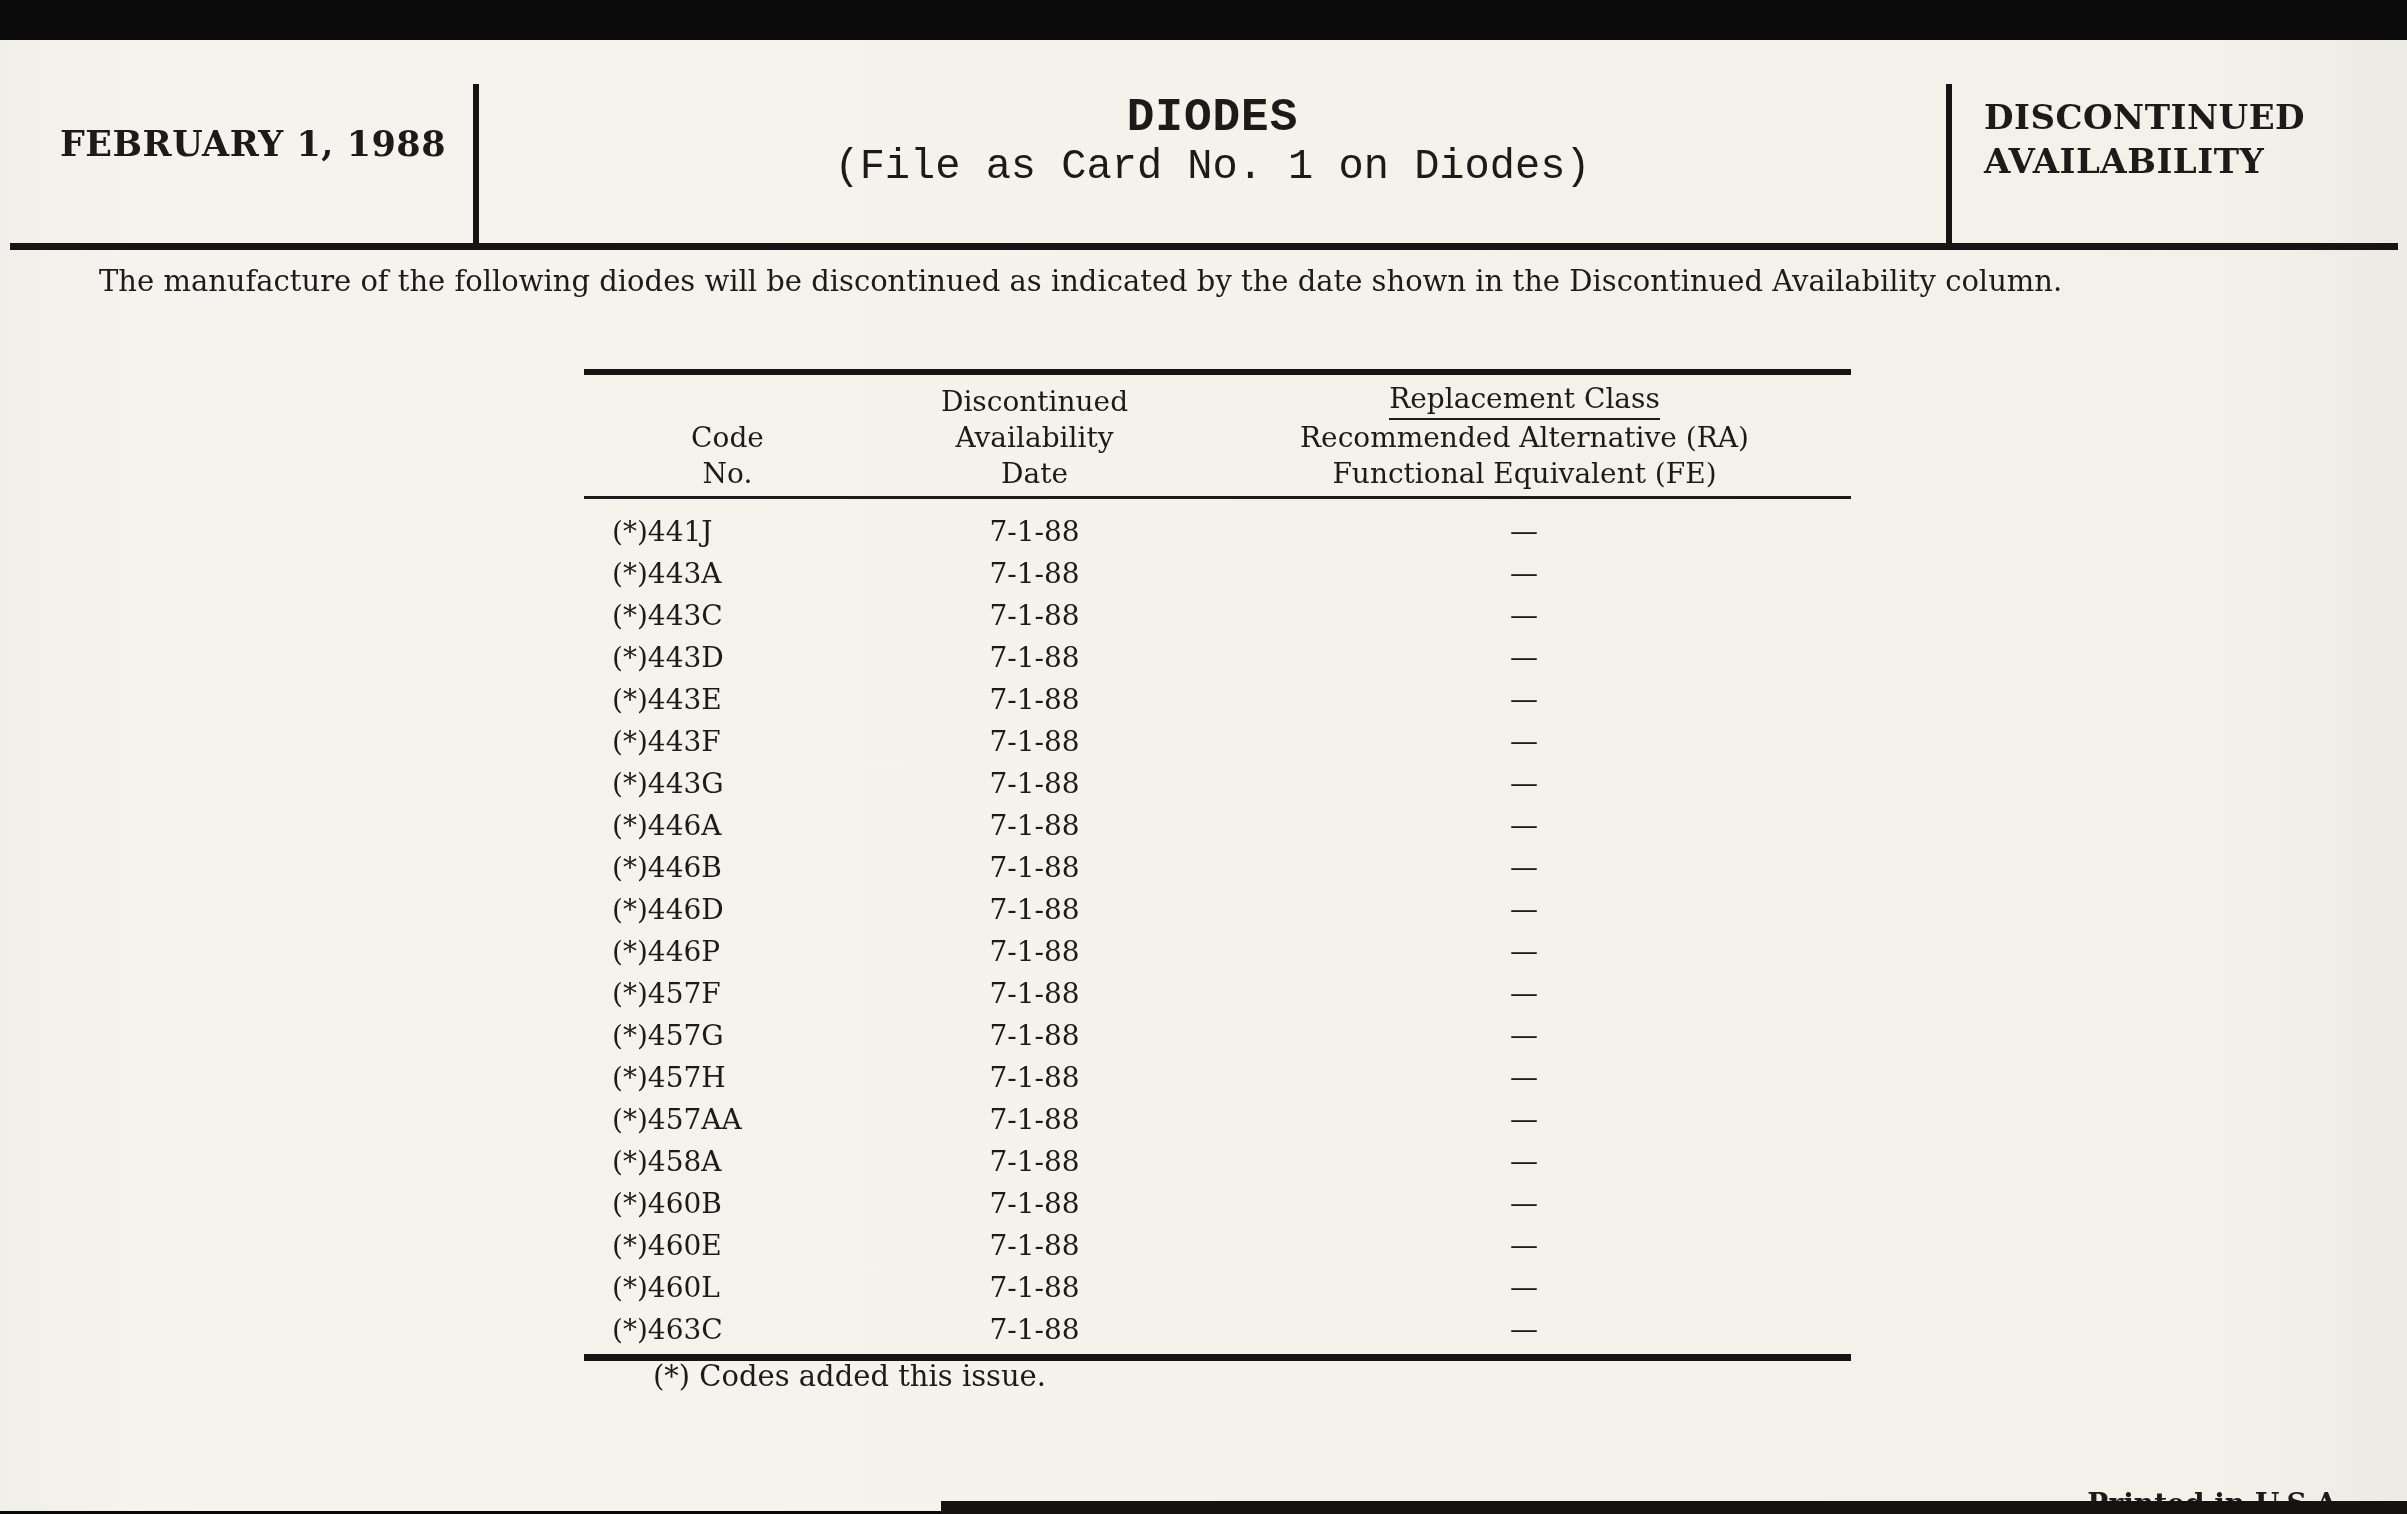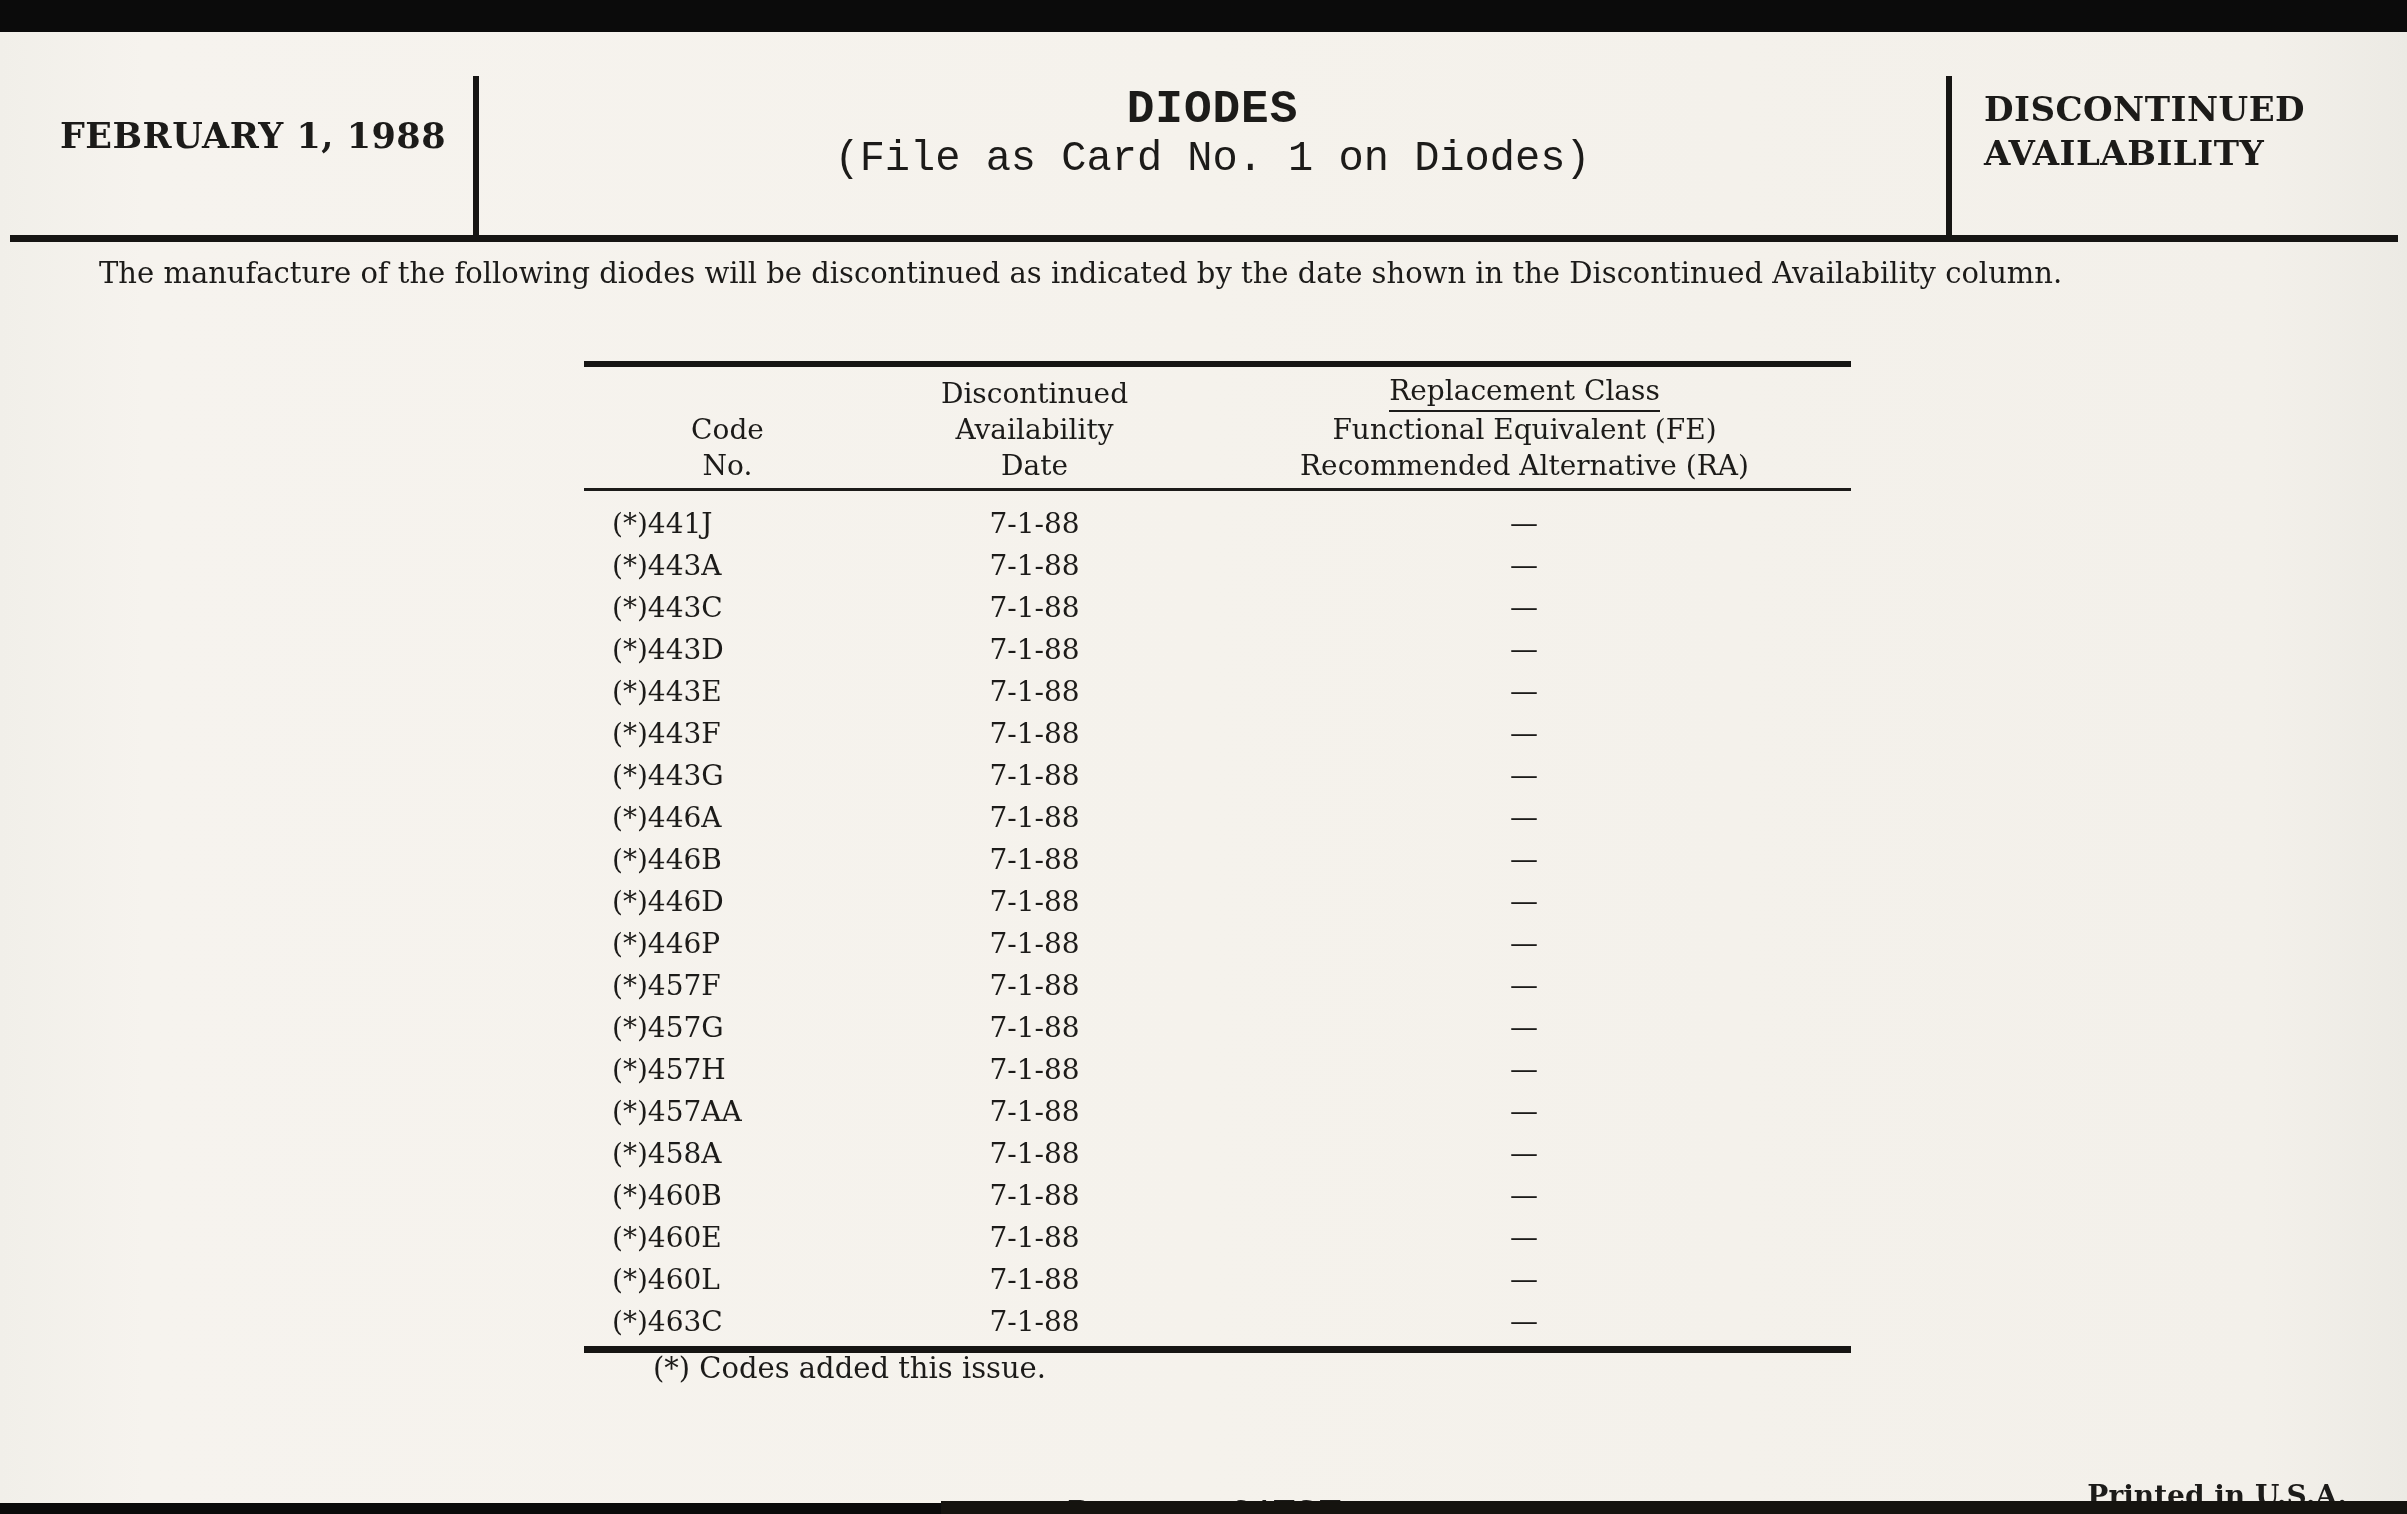--- a/index.html
+++ b/index.html
@@ -18,21 +18,21 @@
   }
   
   .scan-bar-top {
     position: absolute;
     left: 0; top: 0;
     width: 100%; height: 44px;
     background: #0b0b0b;
   }
   .paper {
     position: absolute;
-    left: 0; top: 32px;
+    left: 0; top: 40px;
     width: 100%; height: 1471px;
     background: linear-gradient(90deg, #f1efe9 0%, #f6f3ee 6%, #f5f2ec 50%, #f3f0ea 94%, #eceae4 100%);
   }
   .scan-bar-bottom {
     position: absolute;
     left: 941px; right: 0; bottom: 0;
     height: 14px;
     background: #15130f;
   }
   
@@ -189,22 +189,22 @@
           <div>Code</div>
           <div>No.</div>
         </div>
         <div class="thcol">
           <div>Discontinued</div>
           <div>Availability</div>
           <div>Date</div>
         </div>
         <div class="thcol">
           <div class="underlined">Replacement Class</div>
+          <div>Recommended Alternative (RA)</div>
           <div>Functional Equivalent (FE)</div>
-          <div>Recommended Alternative (RA)</div>
         </div>
       </div>
       <div class="tbody">
           <div class="trow">
             <span class="cell code">(*)441J</span>
             <span class="cell date">7-1-88</span>
             <span class="cell repl">—</span>
           </div>
           <div class="trow">
             <span class="cell code">(*)443A</span>

